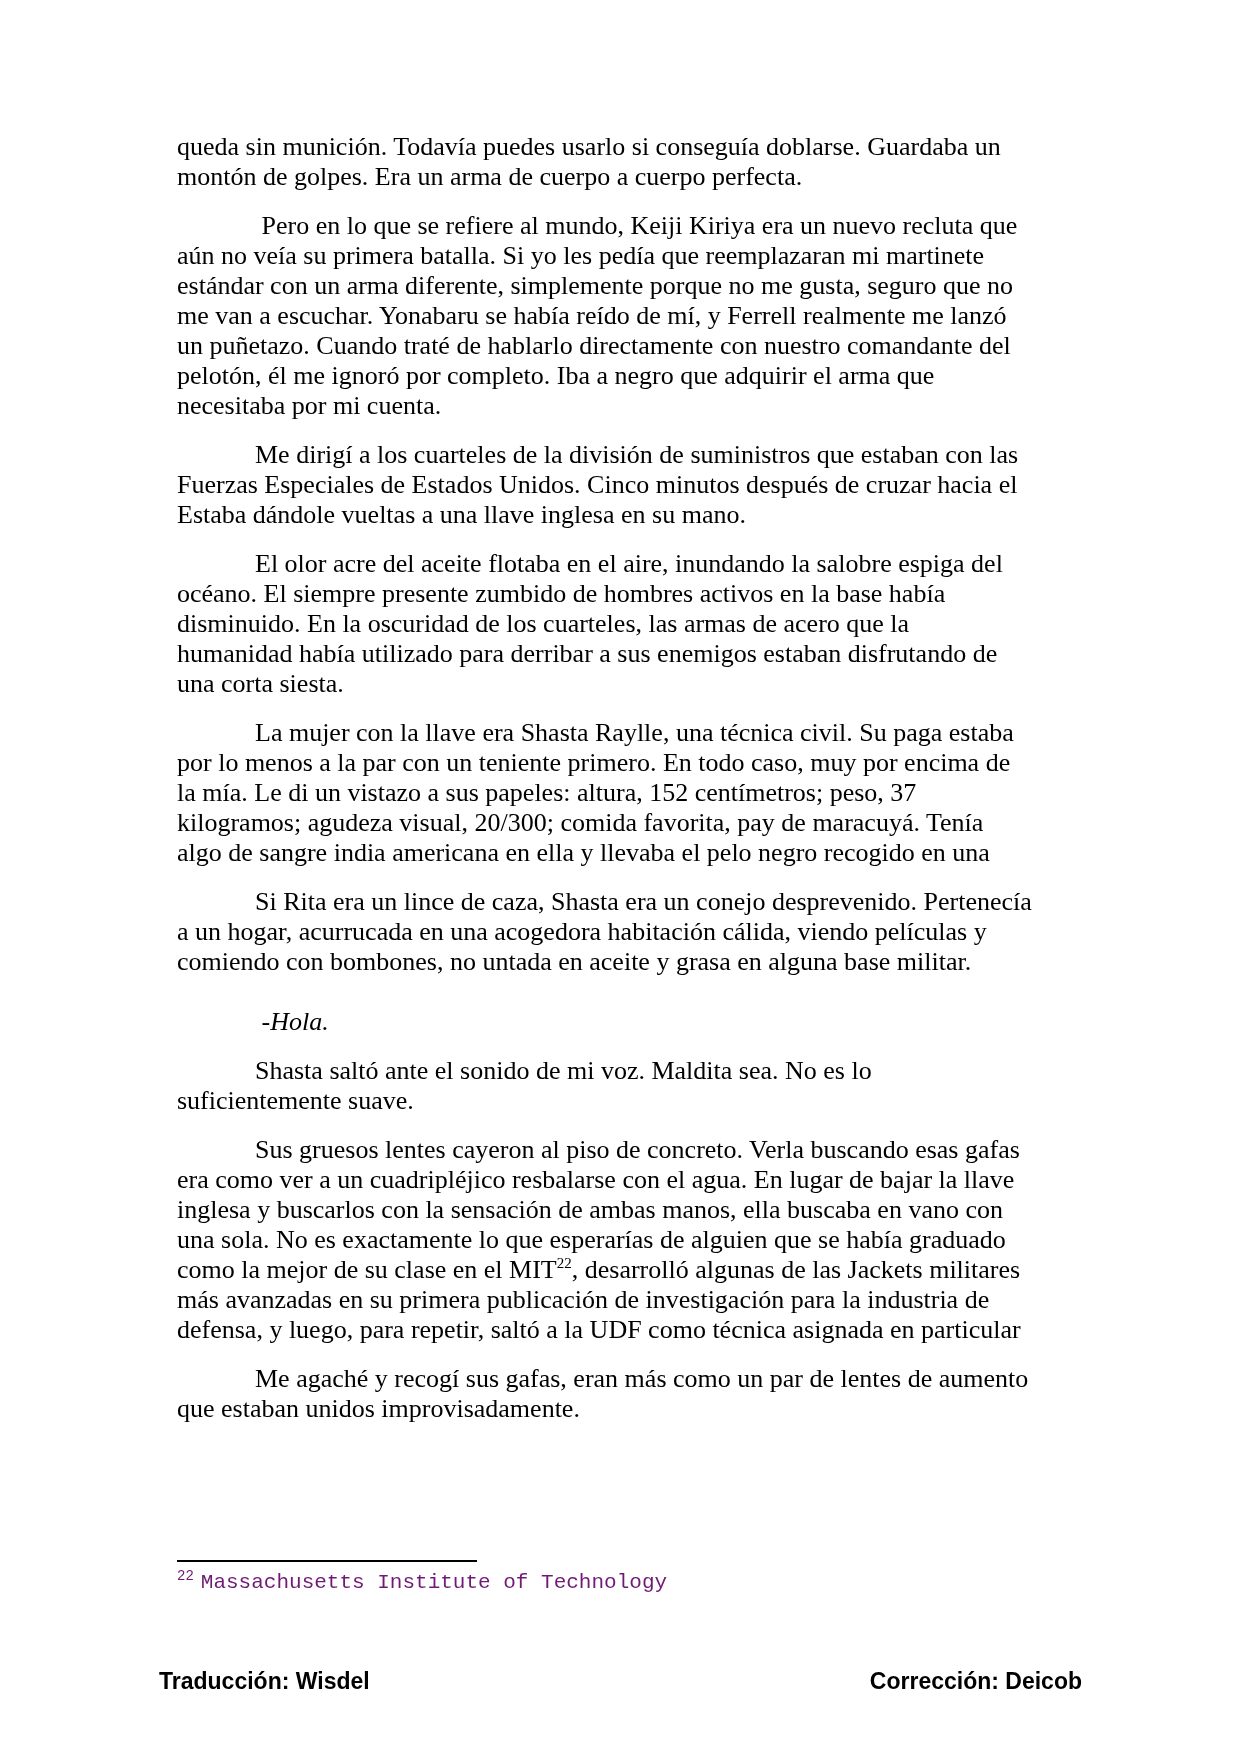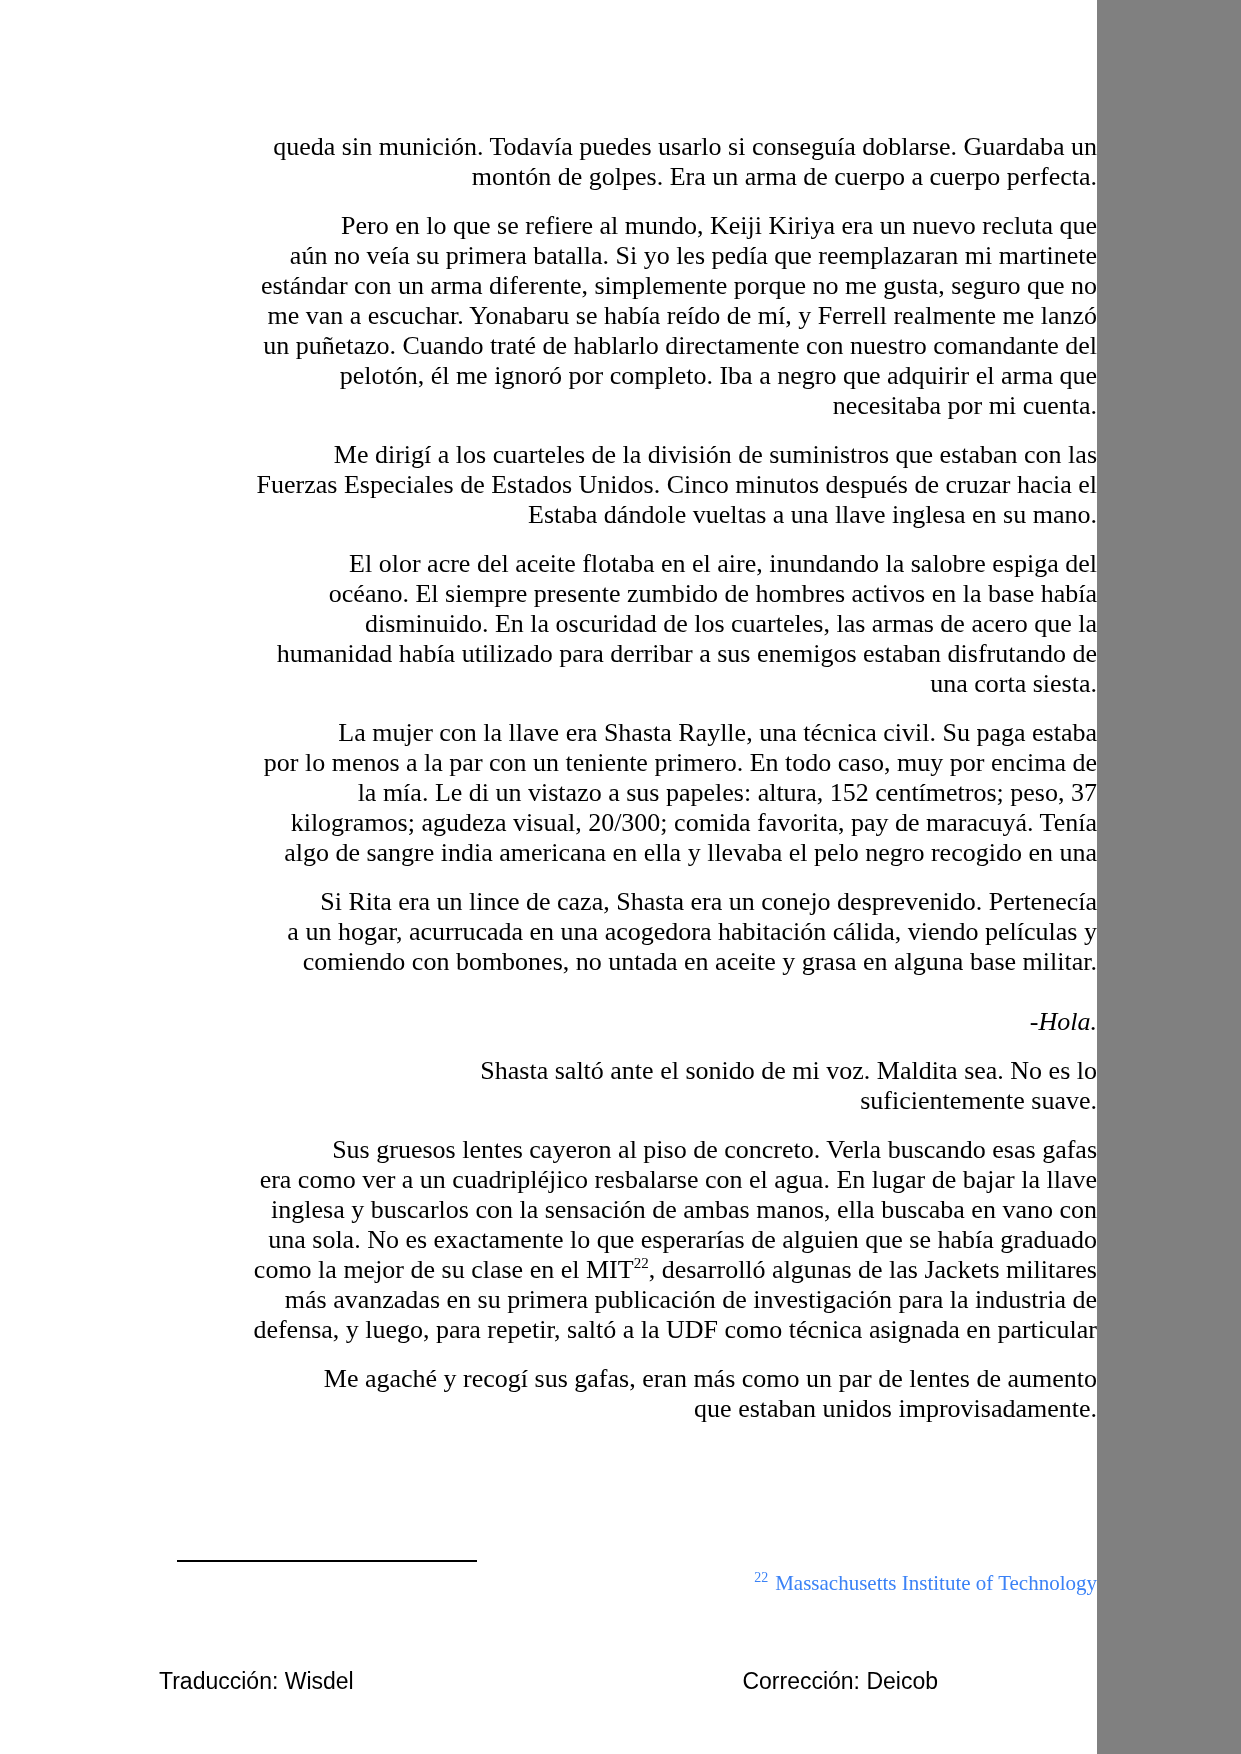--- a/index.html
+++ b/index.html
@@ -2,27 +2,26 @@
 <html><head>
 <meta charset="utf-8">
 <style>
   html, body {
     margin: 0;
     padding: 0;
     background: #808080;
   }
   .page {
     position: relative;
-    width: 1097px;
+    width: 1241px;
     height: 1754px;
     background: #ffffff;
     color: #000000;
     overflow: hidden;
     font-family: "Liberation Serif", "DejaVu Serif", serif;
-    text-align: right;
   }
   .body-text {
     position: absolute;
     left: 177px;
     top: 132px;
     width: 920px;
     font-size: 26px;
     line-height: 30px;
   }
   .para {
@@ -49,40 +48,40 @@
     left: 177px;
     top: 1560px;
     width: 920px;
   }
   .footnote-rule {
     width: 300px;
     border-top: 2px solid #000000;
     margin: 0 0 8px 0;
   }
   .footnote {
-    font-family: Liberation Serif, serif;
+    font-family: Liberation Mono, monospace;
     font-size: 21px;
     line-height: 26px;
-    color: #3b82f6;
+    color: #701a75;
   }
   .footnote sup {
     font-size: 14px;
     line-height: 0;
     vertical-align: super;
     margin-right: 7px;
   }
   .footer {
     position: absolute;
     left: 159px;
     right: 159px;
     top: 1668px;
     display: flex;
     justify-content: space-between;
     font-family: "Liberation Sans", "DejaVu Sans", sans-serif;
-    font-weight: normal;
+    font-weight: bold;
     font-size: 23px;
     color: #000000;
   }
 </style>
 </head>
 <body>
 
 <div class="page">
 
   <div class="body-text" id="body-text">

